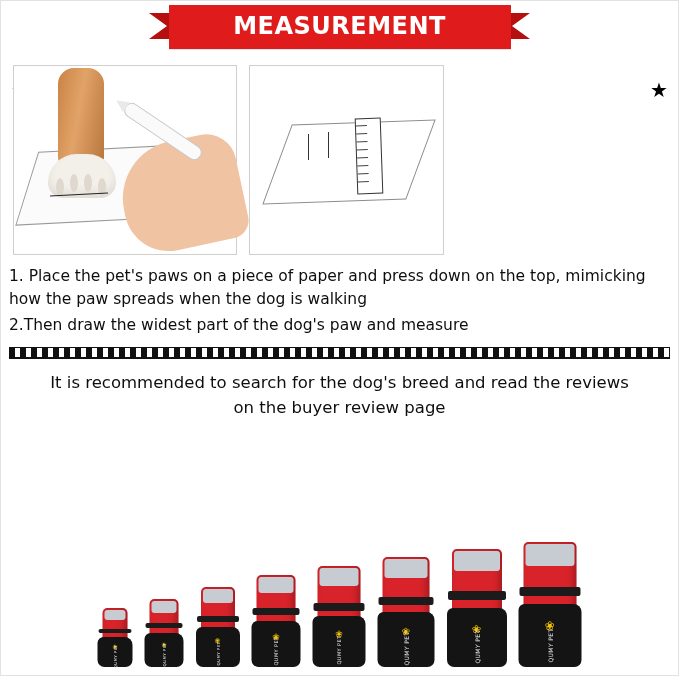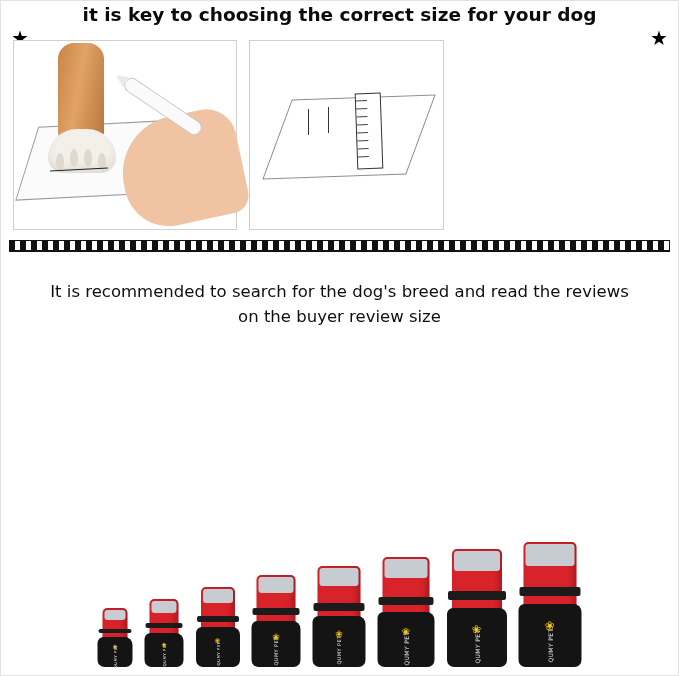--- a/index.html
+++ b/index.html
@@ -246,21 +246,21 @@
     position: absolute;
     left: 0; right: 0;
     height: 1.5px;
     background: #111;
   }
   .divider:before { top: 0; }
   .divider:after { bottom: 0; }
 
   
   .recommend {
-    margin: 28px 14px 0 14px;
+    margin: 12px 14px 0 14px;
     text-align: center;
     font-size: 16.5px;
     line-height: 1.5;
     color: #0e0e0e;
   }
 
   
   .boots {
     position: absolute;
     left: 0;
@@ -326,25 +326,29 @@
     font-size: 5px;
     letter-spacing: .4px;
     white-space: nowrap;
   }
 </style>
 </head>
 <body>
 
 <div class="page">
 
+  <div class="banner-wrap">
+    <div class="ribbon-tail left"></div>
+    <div class="ribbon-tail right"></div>
+    <div class="ribbon">MEASUREMENT</div>
+  </div>
 
   <div class="headline">
     <span class="star left">★</span>
     <span class="star right">★</span>
-    <span class="l2">it is key to choosing the correct size for your dog</span>
   </div>
 
   <div class="boxes">
 
     <div class="box photo1">
       <div class="paper1"></div>
       <div class="leg"></div>
       <div class="paw">
         <div class="toe" style="left:8px"></div>
         <div class="toe" style="left:22px;top:20px"></div>
@@ -368,27 +372,29 @@
           <i style="top:38px"></i>
           <i style="top:46px"></i>
         <i style="top:54px"></i>
           <i style="top:62px"></i>
       </div>
     </div>
 
   </div>
 
   <div class="steps">
+    <p>1. Place the pet's paws on a piece of paper and press down on the top, mimicking how the paw spreads when the dog is walking</p>
+    <p>2.Then draw the widest part of the dog's paw and measure</p>
   </div>
 
   <div class="divider"></div>
 
   <div class="recommend">
     <div>It is recommended to search for the dog's breed and read the reviews</div>
-    <div>on the buyer review size</div>
+    <div>on the buyer review page</div>
   </div>
 
   <div class="boots" id="boots">
       <div class="boot" style="width: 39px; height: 59px;">
         <div class="shaft" style="width: 25px; height: 34px;"></div>
         <div class="reflect" style="width: 21px; height: 10px;"></div>
         <div class="strap" style="width: 33px; height: 4px; top: 21px;"></div>
         <div class="sole" style="width: 35px; height: 30px;"></div>
         <div class="pawprint" style="bottom: 17px; font-size: 6px;">❀</div>
         <div class="brand" style="bottom: 8px; font-size: 4px;">QUMY PET</div>

